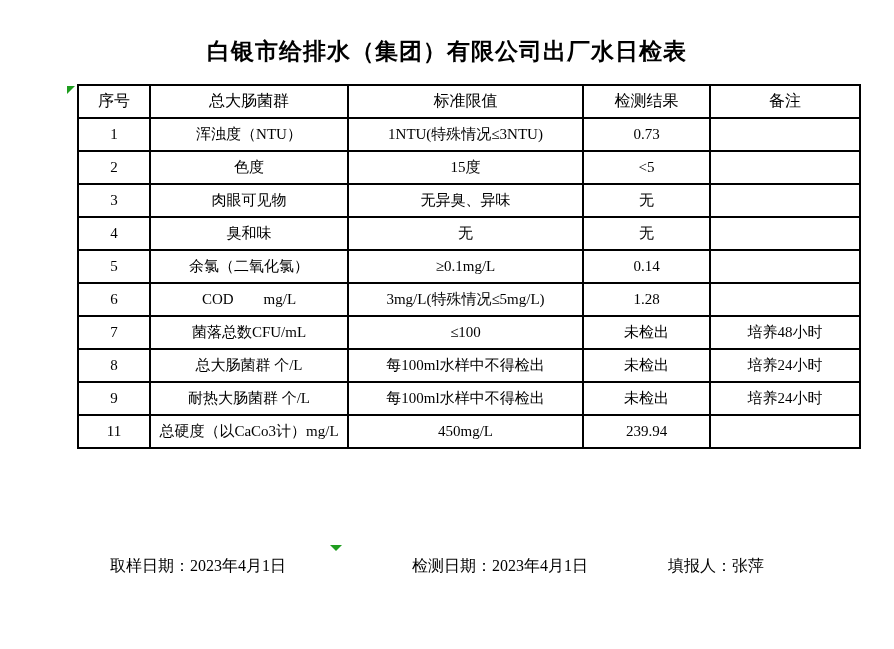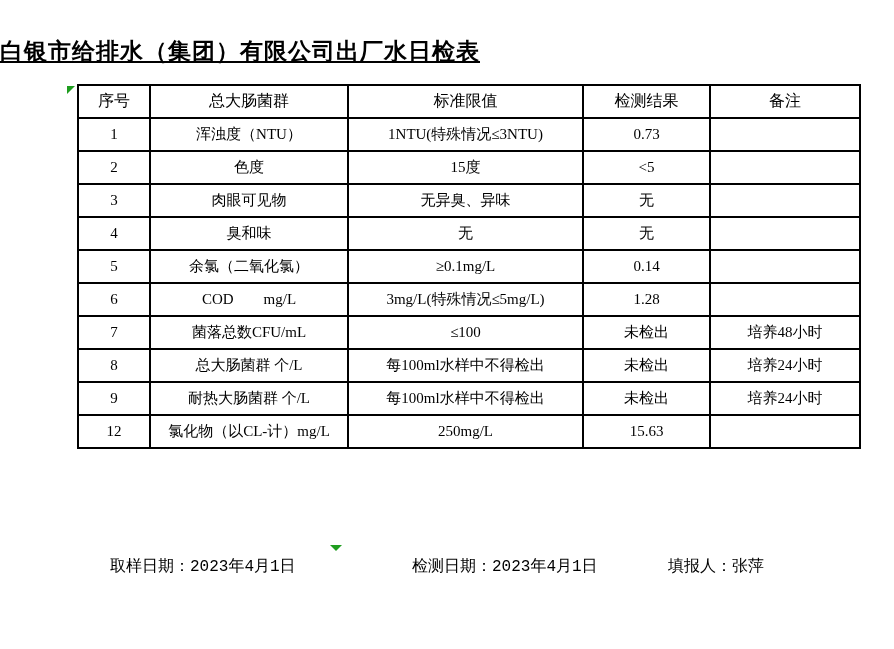--- a/index.html
+++ b/index.html
@@ -18,25 +18,25 @@
     width: 894px;
     height: 649px;
     background: #ffffff;
     overflow: hidden;
   }
   .title {
     position: absolute;
     top: 36px;
     left: 0;
     width: 100%;
+    text-align: center;
     font-size: 23px;
     font-weight: bold;
     font-family: "Liberation Sans", "DejaVu Sans", sans-serif;
     letter-spacing: 1px;
-    text-decoration: underline;
   }
   table.inspection {
     position: absolute;
     left: 65px;
     top: 84px;
     border-collapse: collapse;
     table-layout: fixed;
     margin-left: 12px;
   }
   table.inspection th,
@@ -69,21 +69,20 @@
     top: 545px;
     width: 12px;
     height: 6px;
     clip-path: polygon(0 0, 100% 0, 50% 100%);
   }
   .footer-item {
     position: absolute;
     top: 556px;
     font-size: 16px;
     white-space: pre;
-    font-family: Liberation Mono, monospace;
   }
   .footer-sampling { left: 110px; }
   .footer-testdate { left: 412px; }
   .footer-reporter { left: 668px; }
 </style>
 </head>
 <body>
 
 <div class="page">
 
@@ -164,24 +163,24 @@
           <td>培养24小时</td>
         </tr>
         <tr>
           <td>9</td>
           <td>耐热大肠菌群 个/L</td>
           <td>每100ml水样中不得检出</td>
           <td>未检出</td>
           <td>培养24小时</td>
         </tr>
         <tr>
-          <td>12</td>
-          <td>氯化物（以CL-计）mg/L</td>
-          <td>250mg/L</td>
-          <td>15.63</td>
+          <td>11</td>
+          <td>总硬度（以CaCo3计）mg/L</td>
+          <td>450mg/L</td>
+          <td>239.94</td>
           <td></td>
         </tr>
       </tbody>
   </table>
 
   <div class="corner-triangle" style="background: rgb(31, 157, 31);"></div>
 
   <div class="bottom-triangle" style="background: rgb(31, 157, 31);"></div>
 
   <div class="footer-item footer-sampling">取样日期：2023年4月1日</div>

